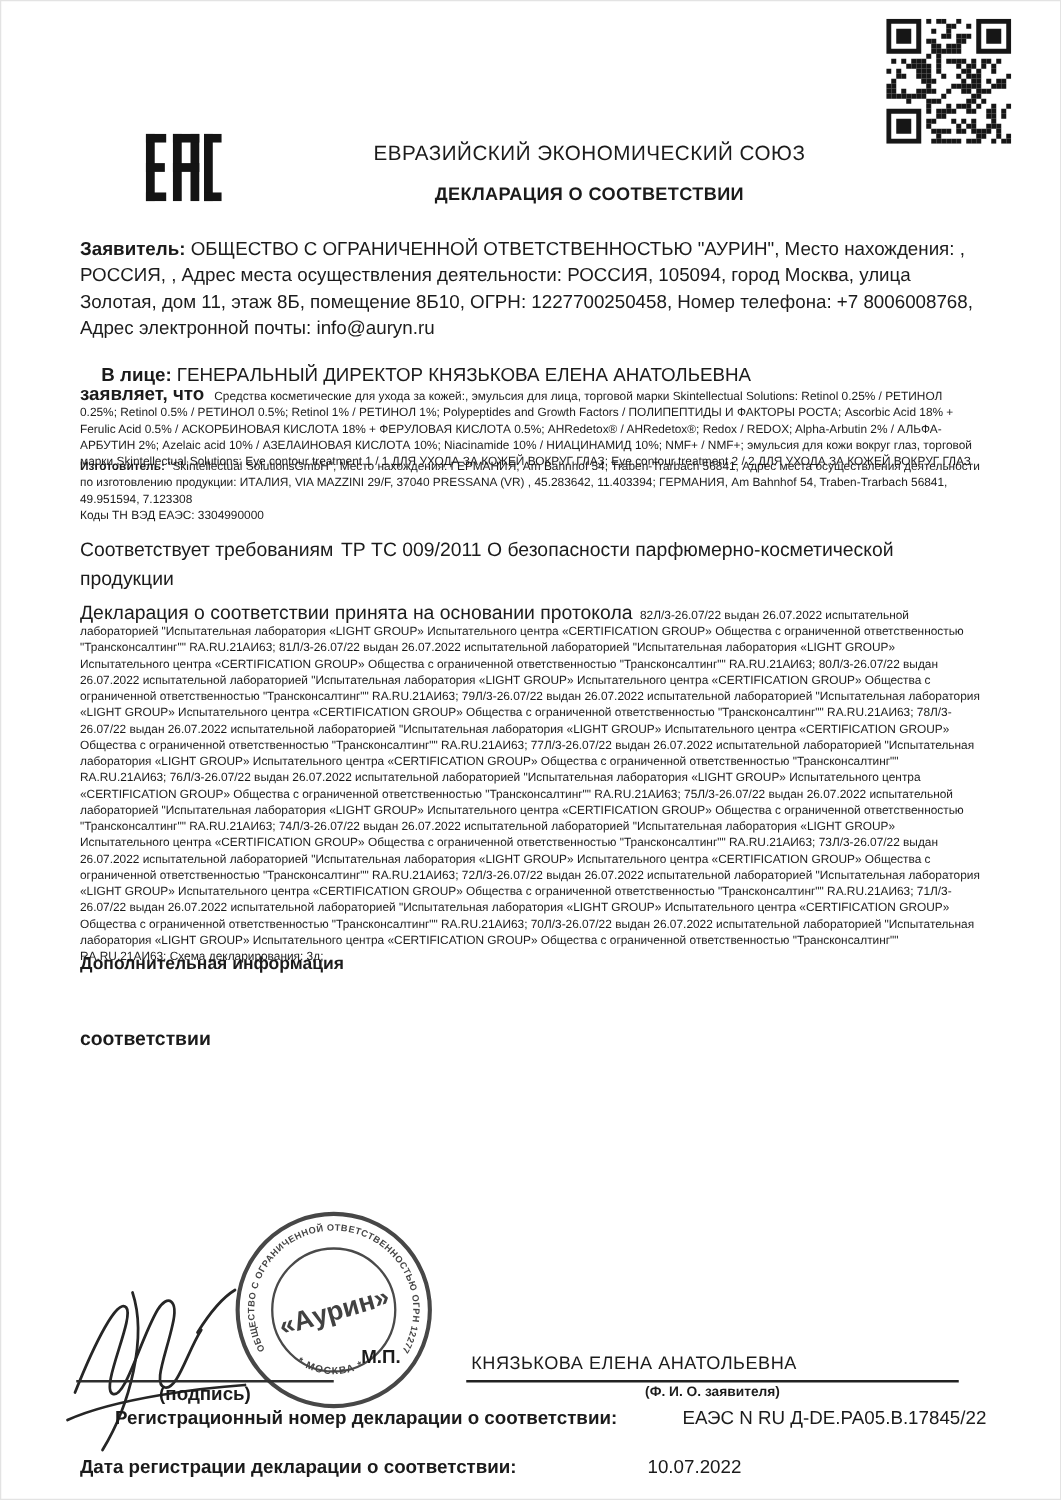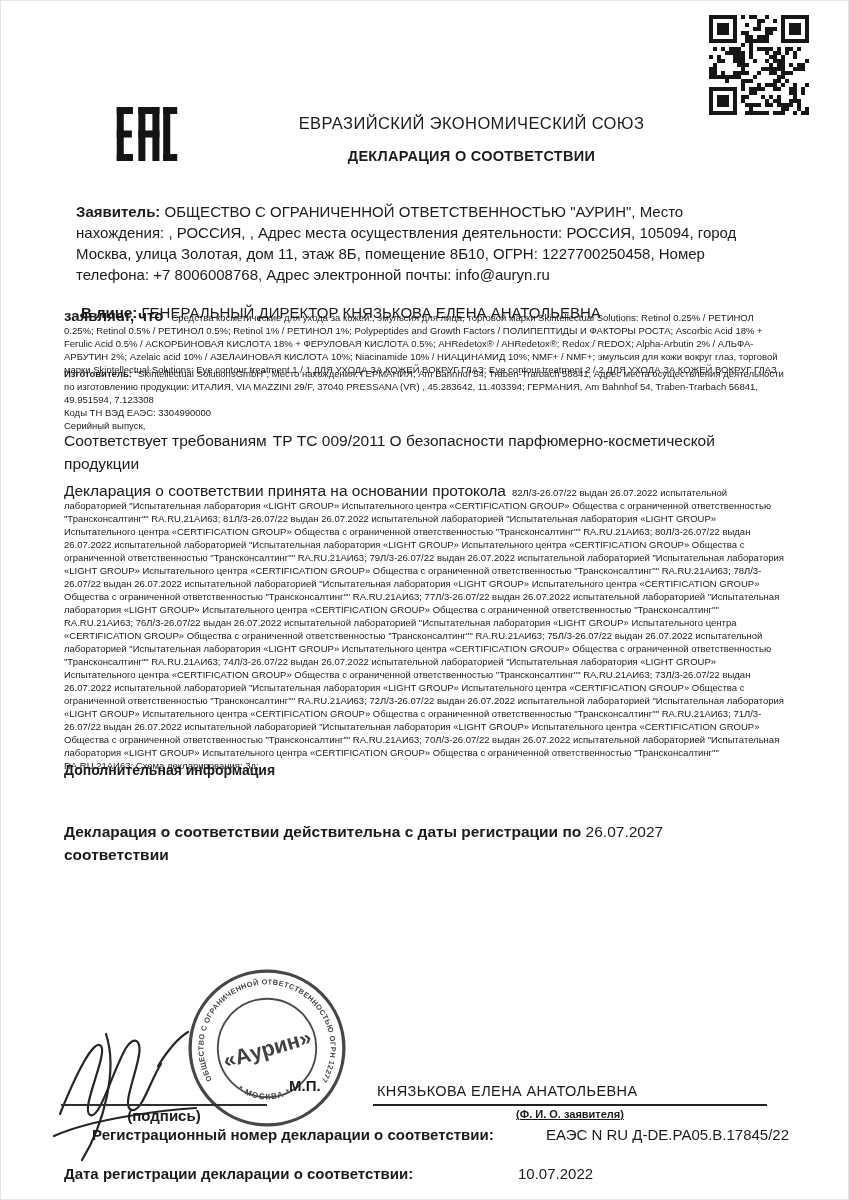--- a/index.html
+++ b/index.html
@@ -18,21 +18,21 @@
   .big-line{font-size:15.5px;line-height:23px;}
   .eac{left:116px;top:107px;width:62px;height:54px;}
   .qr{left:709px;top:15px;width:100px;height:100px;}
   .stamp{left:186px;top:966px;width:162px;height:164px;}
   .sig-svg{left:46px;top:986px;width:240px;height:190px;}
   .sig-line{left:61px;top:1104px;width:206px;border-top:2px solid #2e2e2e;}
   .sig-cap{left:61px;top:1107px;width:206px;text-align:center;font-size:15px;font-weight:bold;}
   .mp{left:289px;top:1077px;font-size:15px;font-weight:bold;z-index:5;}
   .fio-name{left:377px;top:1083px;font-size:14.5px;letter-spacing:.4px;}
   .fio-line{left:373px;top:1104px;width:394px;border-top:2.5px solid #222;}
-  .fio-cap{left:373px;top:1108px;width:394px;text-align:center;font-size:11px;font-weight:bold;text-decoration:underline;}
+  .fio-cap{left:373px;top:1108px;width:394px;text-align:center;font-size:11px;font-weight:bold;}
   .reg-label{left:64px;font-size:15px;font-weight:bold;}
   .reg-value{left:518px;font-size:15px;}
   .r1{top:1126px;margin-left:28px;} .r2{top:1151px;margin-top:14px;}
   svg text{font-family:"Liberation Sans",sans-serif;}
 </style>
 </head>
 <body>
 
 <div class="page-edge"></div>
 
@@ -255,46 +255,44 @@
     <rect x="80" y="8" width="12" height="12"></rect>
     <rect x="0" y="72" width="28" height="28"></rect>
     <rect fill="#fff" x="4" y="76" width="20" height="20"></rect>
     <rect x="8" y="80" width="12" height="12"></rect>
   </svg>
 
 <div class="abs titles title1">ЕВРАЗИЙСКИЙ ЭКОНОМИЧЕСКИЙ СОЮЗ</div>
 <div class="abs titles title2">ДЕКЛАРАЦИЯ О СООТВЕТСТВИИ</div>
 
 <div class="abs col body-txt" style="top:189px;">
-  <p style="margin:12px;"><span class="b">Заявитель:</span> <span>ОБЩЕСТВО С ОГРАНИЧЕННОЙ ОТВЕТСТВЕННОСТЬЮ "АУРИН", Место нахождения: , РОССИЯ, , Адрес места осуществления деятельности: РОССИЯ, 105094, город Москва, улица Золотая, дом 11, этаж 8Б, помещение 8Б10, ОГРН: 1227700250458, Номер телефона: +7 8006008768, Адрес электронной почты: info@auryn.ru</span></p>
+  <p style="margin:0;"><span class="b">Заявитель:</span> <span>ОБЩЕСТВО С ОГРАНИЧЕННОЙ ОТВЕТСТВЕННОСТЬЮ "АУРИН", Место нахождения: , РОССИЯ, , Адрес места осуществления деятельности: РОССИЯ, 105094, город Москва, улица Золотая, дом 11, этаж 8Б, помещение 8Б10, ОГРН: 1227700250458, Номер телефона: +7 8006008768, Адрес электронной почты: info@auryn.ru</span></p>
   <p style="margin:17px;"><span class="b">В лице:</span> <span>ГЕНЕРАЛЬНЫЙ ДИРЕКТОР КНЯЗЬКОВА ЕЛЕНА АНАТОЛЬЕВНА</span></p>
 </div>
 
 <div class="abs col small-txt" style="top:293px;margin-top:16px;">
   <span class="lead-label">заявляет, что</span><span>Средства косметические для ухода за кожей:, эмульсия для лица, торговой марки Skintellectual Solutions: Retinol 0.25% / РЕТИНОЛ 0.25%; Retinol 0.5% / РЕТИНОЛ 0.5%; Retinol 1% / РЕТИНОЛ 1%; Polypeptides and Growth Factors / ПОЛИПЕПТИДЫ И ФАКТОРЫ РОСТА; Ascorbic Acid 18% + Ferulic Acid 0.5% / АСКОРБИНОВАЯ КИСЛОТА 18% + ФЕРУЛОВАЯ КИСЛОТА 0.5%; AHRedetox® / AHRedetox®; Redox / REDOX; Alpha-Arbutin 2% / АЛЬФА-АРБУТИН 2%; Azelaic acid 10% / АЗЕЛАИНОВАЯ КИСЛОТА 10%; Niacinamide 10% / НИАЦИНАМИД 10%; NMF+ / NMF+; эмульсия для кожи вокруг глаз, торговой марки Skintellectual Solutions: Eye contour treatment 1 / 1 ДЛЯ УХОДА ЗА КОЖЕЙ ВОКРУГ ГЛАЗ; Eye contour treatment 2 / 2 ДЛЯ УХОДА ЗА КОЖЕЙ ВОКРУГ ГЛАЗ</span>
 </div>
 
 <div class="abs col small-txt" style="top:367px;">
   <div><span class="b">Изготовитель:</span> <span>"Skintellectual SolutionsGmbH", Место нахождения: ГЕРМАНИЯ, Am Bahnhof 54, Traben-Trarbach 56841, Адрес места осуществления деятельности по изготовлению продукции: ИТАЛИЯ, VIA MAZZINI 29/F, 37040 PRESSANA (VR) , 45.283642, 11.403394; ГЕРМАНИЯ, Am Bahnhof 54, Traben-Trarbach 56841, 49.951594, 7.123308</span></div>
   <div>Коды ТН ВЭД ЕАЭС: 3304990000</div>
-  <div>Серийный выпуск,</div>
 </div>
 
 <div class="abs col big-line" style="top:429px;">
   <span class="head-label">Соответствует требованиям</span><span>ТР ТС 009/2011 О безопасности парфюмерно-косметической продукции</span>
 </div>
 
 <div class="abs col small-txt" style="top:484px;">
   <span class="head-label">Декларация о соответствии принята на основании протокола</span><span>82Л/3-26.07/22 выдан 26.07.2022 испытательной лабораторией "Испытательная лаборатория «LIGHT GROUP» Испытательного центра «CERTIFICATION GROUP» Общества с ограниченной ответственностью "Трансконсалтинг"" RA.RU.21АИ63; 81Л/3-26.07/22 выдан 26.07.2022 испытательной лабораторией "Испытательная лаборатория «LIGHT GROUP» Испытательного центра «CERTIFICATION GROUP» Общества с ограниченной ответственностью "Трансконсалтинг"" RA.RU.21АИ63; 80Л/3-26.07/22 выдан 26.07.2022 испытательной лабораторией "Испытательная лаборатория «LIGHT GROUP» Испытательного центра «CERTIFICATION GROUP» Общества с ограниченной ответственностью "Трансконсалтинг"" RA.RU.21АИ63; 79Л/3-26.07/22 выдан 26.07.2022 испытательной лабораторией "Испытательная лаборатория «LIGHT GROUP» Испытательного центра «CERTIFICATION GROUP» Общества с ограниченной ответственностью "Трансконсалтинг"" RA.RU.21АИ63; 78Л/3-26.07/22 выдан 26.07.2022 испытательной лабораторией "Испытательная лаборатория «LIGHT GROUP» Испытательного центра «CERTIFICATION GROUP» Общества с ограниченной ответственностью "Трансконсалтинг"" RA.RU.21АИ63; 77Л/3-26.07/22 выдан 26.07.2022 испытательной лабораторией "Испытательная лаборатория «LIGHT GROUP» Испытательного центра «CERTIFICATION GROUP» Общества с ограниченной ответственностью "Трансконсалтинг"" RA.RU.21АИ63; 76Л/3-26.07/22 выдан 26.07.2022 испытательной лабораторией "Испытательная лаборатория «LIGHT GROUP» Испытательного центра «CERTIFICATION GROUP» Общества с ограниченной ответственностью "Трансконсалтинг"" RA.RU.21АИ63; 75Л/3-26.07/22 выдан 26.07.2022 испытательной лабораторией "Испытательная лаборатория «LIGHT GROUP» Испытательного центра «CERTIFICATION GROUP» Общества с ограниченной ответственностью "Трансконсалтинг"" RA.RU.21АИ63; 74Л/3-26.07/22 выдан 26.07.2022 испытательной лабораторией "Испытательная лаборатория «LIGHT GROUP» Испытательного центра «CERTIFICATION GROUP» Общества с ограниченной ответственностью "Трансконсалтинг"" RA.RU.21АИ63; 73Л/3-26.07/22 выдан 26.07.2022 испытательной лабораторией "Испытательная лаборатория «LIGHT GROUP» Испытательного центра «CERTIFICATION GROUP» Общества с ограниченной ответственностью "Трансконсалтинг"" RA.RU.21АИ63; 72Л/3-26.07/22 выдан 26.07.2022 испытательной лабораторией "Испытательная лаборатория «LIGHT GROUP» Испытательного центра «CERTIFICATION GROUP» Общества с ограниченной ответственностью "Трансконсалтинг"" RA.RU.21АИ63; 71Л/3-26.07/22 выдан 26.07.2022 испытательной лабораторией "Испытательная лаборатория «LIGHT GROUP» Испытательного центра «CERTIFICATION GROUP» Общества с ограниченной ответственностью "Трансконсалтинг"" RA.RU.21АИ63; 70Л/3-26.07/22 выдан 26.07.2022 испытательной лабораторией "Испытательная лаборатория «LIGHT GROUP» Испытательного центра «CERTIFICATION GROUP» Общества с ограниченной ответственностью "Трансконсалтинг"" RA.RU.21АИ63; Схема декларирования: 3д;</span>
 </div>
 
 <div class="abs col" style="top:762px;font-size:14px;font-weight:bold;">Дополнительная информация</div>
 
 <div class="abs col big-line" style="top:820px;">
-  <div><span class="b">Декларация о соответствии действительна с даты регистрации по</span> <span>26.07.2027</span></div>
   <div class="b">соответствии</div>
 </div>
 
 <svg class="abs stamp" viewBox="0 0 158 158" aria-hidden="true">
   <defs>
     <path id="ringPath" d="M 25.3,110 A 62,62 0 1 1 132.7,110" fill="none"></path>
     <path id="cityPath" d="M 50.3,120 A 50,50 0 0 0 107.7,120" fill="none"></path>
   </defs>
   <circle cx="79" cy="79" r="75" fill="none" stroke="#474747" stroke-width="3.2"></circle>
   <circle cx="79" cy="79" r="48" fill="none" stroke="#4a4a4a" stroke-width="1.8"></circle>

